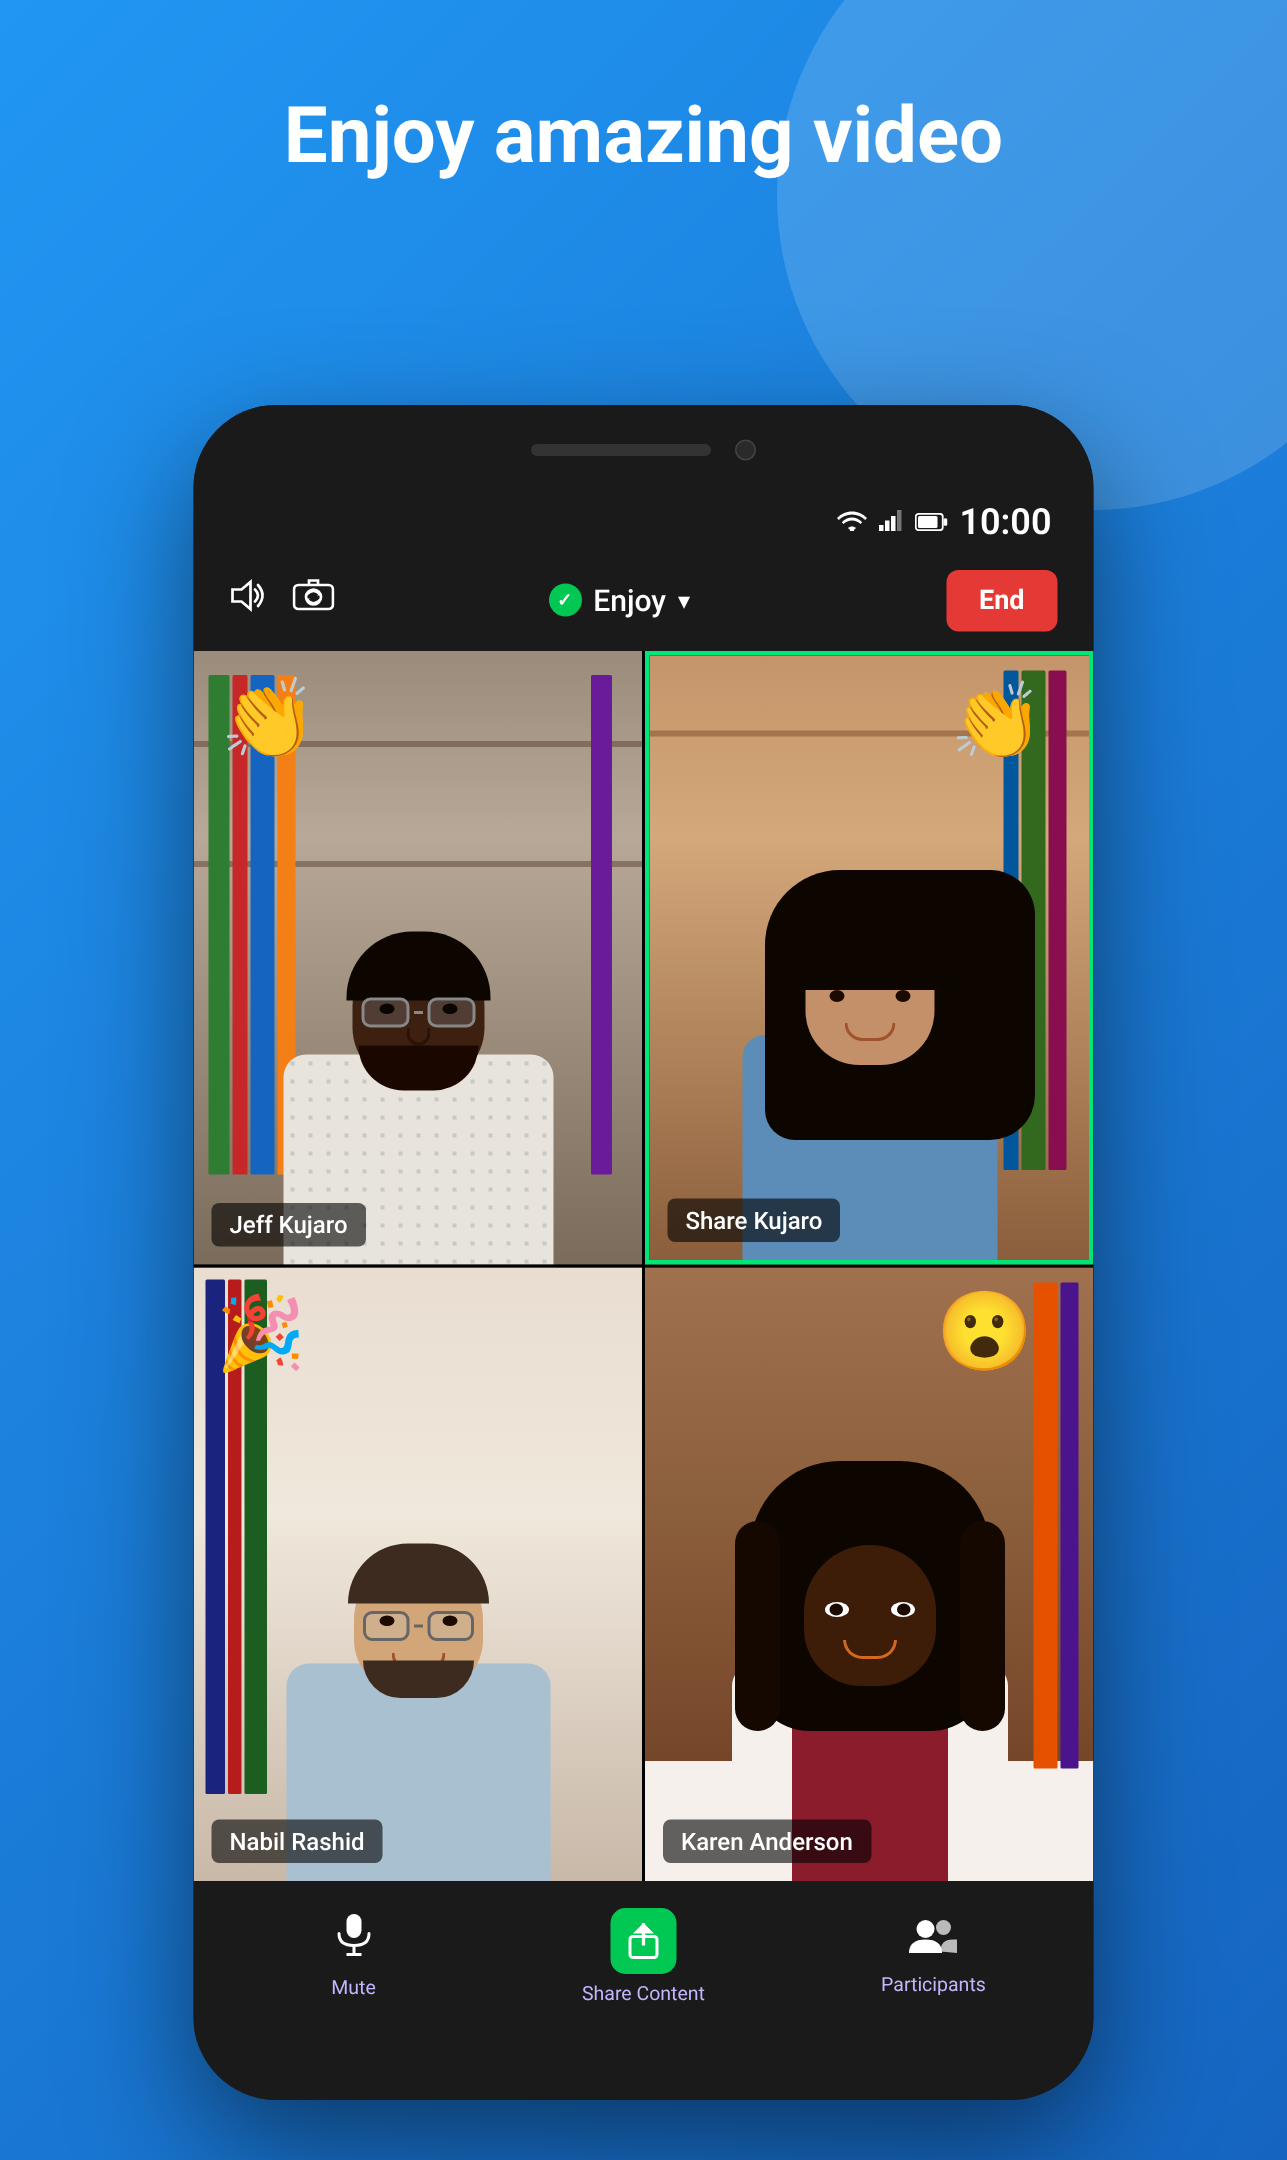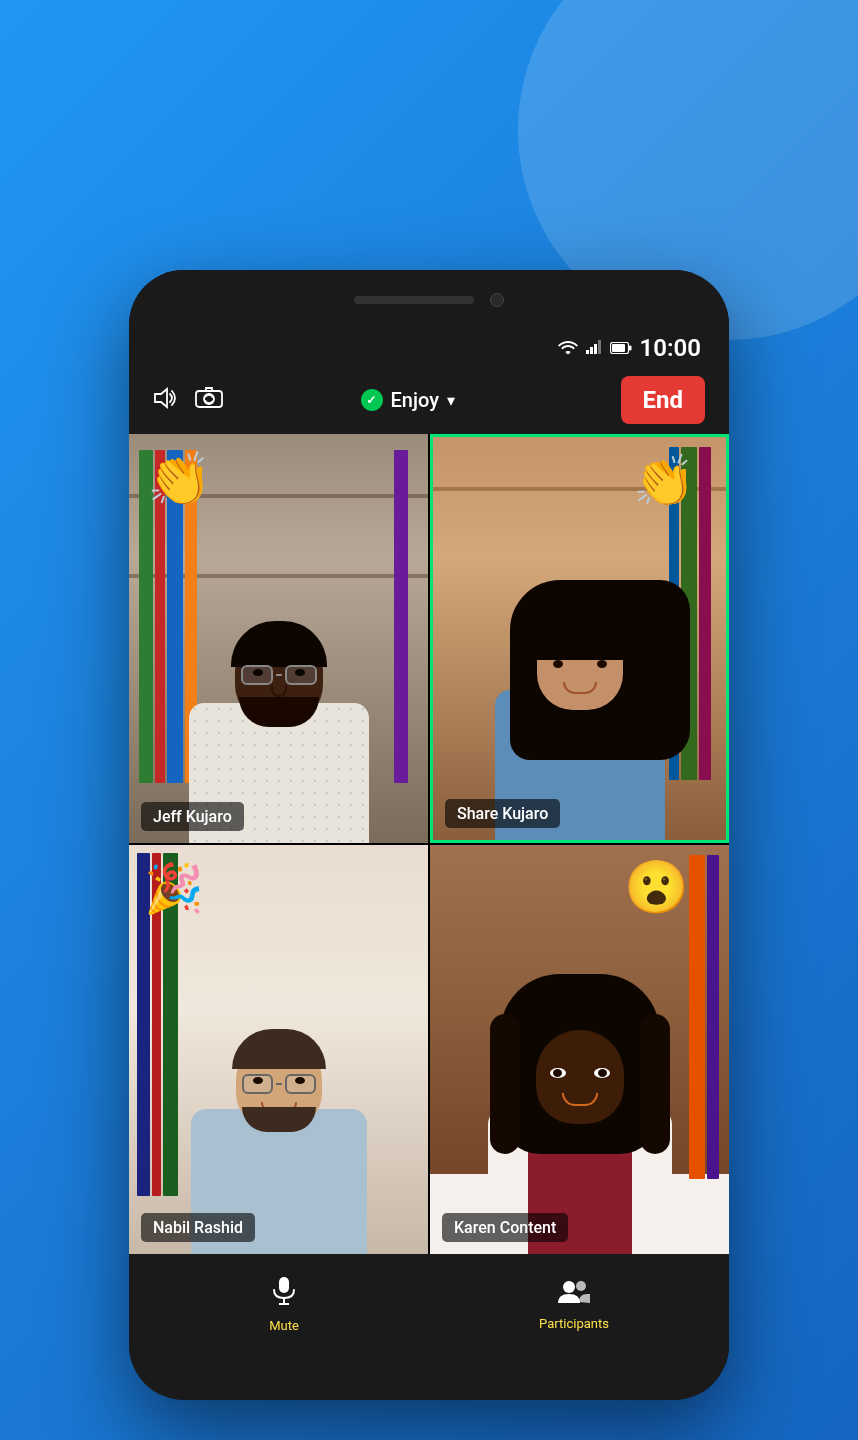--- a/index.html
+++ b/index.html
@@ -141,21 +141,21 @@
       font-size: 20px;
       font-weight: 500;
     }
     .zoom-chevron {
       color: white;
       font-size: 16px;
     }
     .end-btn {
       background: #e53935;
       color: white;
-      font-size: 24px;
+      font-size: 18px;
       font-weight: 700;
       padding: 10px 22px;
       border-radius: 8px;
       cursor: pointer;
       margin-left: 28px;
     }
 
     
     .video-grid {
       display: grid;
@@ -219,21 +219,21 @@
       background: #00c853;
       border-radius: 10px;
       display: flex;
       align-items: center;
       justify-content: center;
       font-size: 22px;
       color: white;
     }
 
     .nav-label {
-      color: #fde047;
+      color: #c4b5fd;
       font-size: 13px;
       text-align: center;
     }
 
     
     .tile {
       width: 100%;
       height: 100%;
       position: relative;
       overflow: hidden;
@@ -261,20 +261,21 @@
 
   </style>
 </head>
 <body>
 
 <div class="bg">
   <div class="bg-circle"></div>
 </div>
 
 <div class="hero-text">
+  <div>Enjoy amazing video</div>
 </div>
 
 <div class="phone">
 
   <div class="phone-top-bar">
     <div class="phone-speaker"></div>
     <div class="phone-camera"></div>
   </div>
 
   <div class="status-bar">
@@ -486,41 +487,51 @@
             <div style="position:absolute;top:38px;right:14px;width:16px;height:10px;background:white;border-radius:50%;z-index:4;">
               <div style="position:absolute;top:1px;right:3px;width:9px;height:8px;background:#1A0A00;border-radius:50%;"></div>
             </div>
 
             <div style="position:absolute;bottom:18px;left:50%;transform:translateX(-50%);width:36px;height:13px;border:2.5px solid #D2691E;border-top:none;border-radius:0 0 18px 18px;"></div>
           </div>
         </div>
 
         <div class="emoji-wow">😮</div>
 
-        <div class="name-badge">Karen Content</div>
+        <div class="name-badge">Karen Anderson</div>
       </div>
     </div>
 
   </div>
 
   <div class="bottom-nav">
 
     <div class="nav-item">
       <div class="nav-icon">
         <svg width="26" height="30" viewBox="0 0 26 30" fill="none">
           <rect x="8" y="1" width="10" height="16" rx="5" fill="white"></rect>
           <path d="M3 14 Q3 22 13 22 Q23 22 23 14" stroke="white" stroke-width="2" fill="none" stroke-linecap="round"></path>
           <line x1="13" y1="22" x2="13" y2="28" stroke="white" stroke-width="2"></line>
           <line x1="8" y1="28" x2="18" y2="28" stroke="white" stroke-width="2"></line>
         </svg>
       </div>
       <span class="nav-label">Mute</span>
     </div>
 
 
+    <div class="nav-item">
+      <div class="nav-icon-share">
+        <svg width="22" height="26" viewBox="0 0 22 26" fill="none">
+          <rect x="2" y="10" width="18" height="14" rx="2" stroke="white" stroke-width="2"></rect>
+          <line x1="11" y1="1" x2="11" y2="16" stroke="white" stroke-width="2.2"></line>
+          <polygon points="4,8 11,1 18,8" fill="white"></polygon>
+        </svg>
+      </div>
+      <span class="nav-label">Share Content</span>
+    </div>
 
     <div class="nav-item">
       <div class="nav-icon">
         <svg width="34" height="26" viewBox="0 0 34 26" fill="none">
           <circle cx="12" cy="9" r="6" fill="white"></circle>
           <path d="M1 25 Q1 16 12 16 Q23 16 23 25" fill="white"></path>
           <circle cx="24" cy="8" r="5" fill="white" opacity="0.7"></circle>
           <path d="M22 24 Q22 16 30 16 L33 16 Q33 20 33 25" fill="white" opacity="0.7"></path>
         </svg>
       </div>

